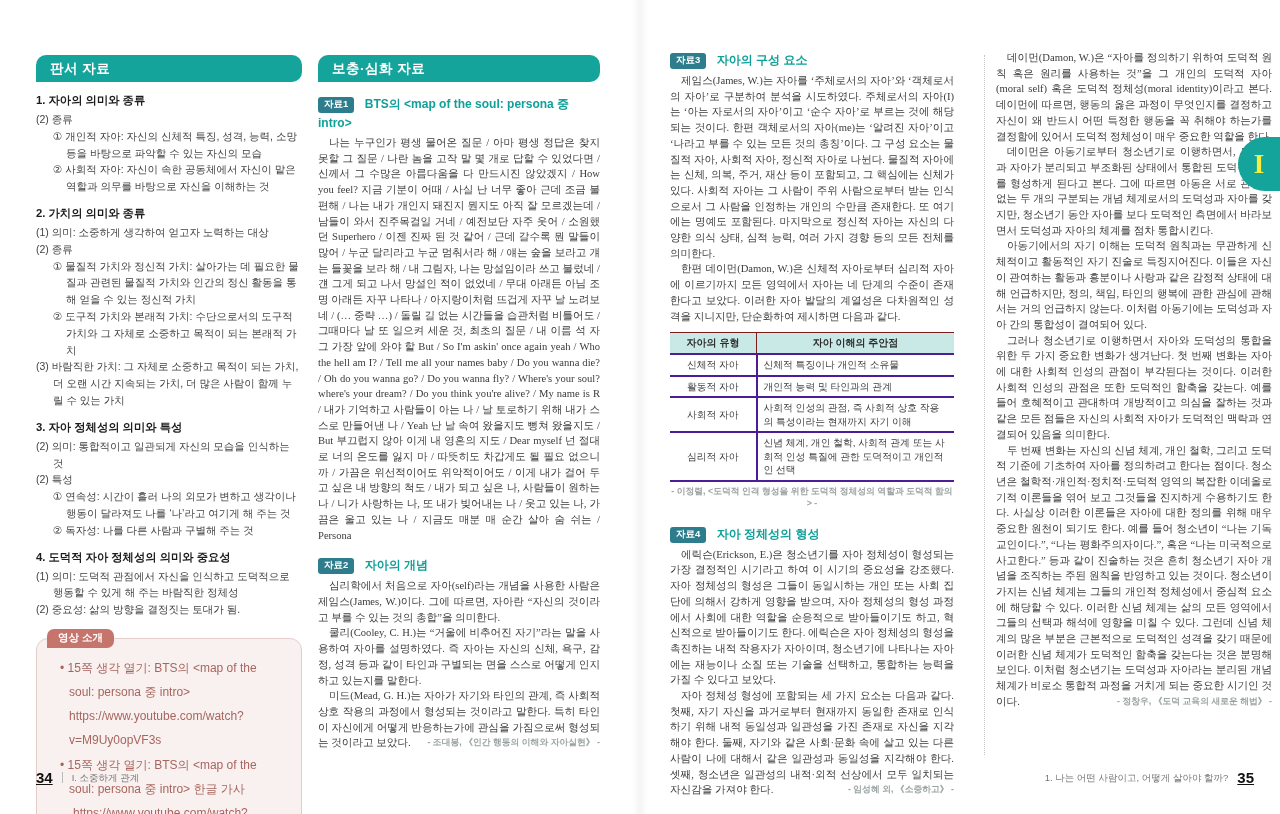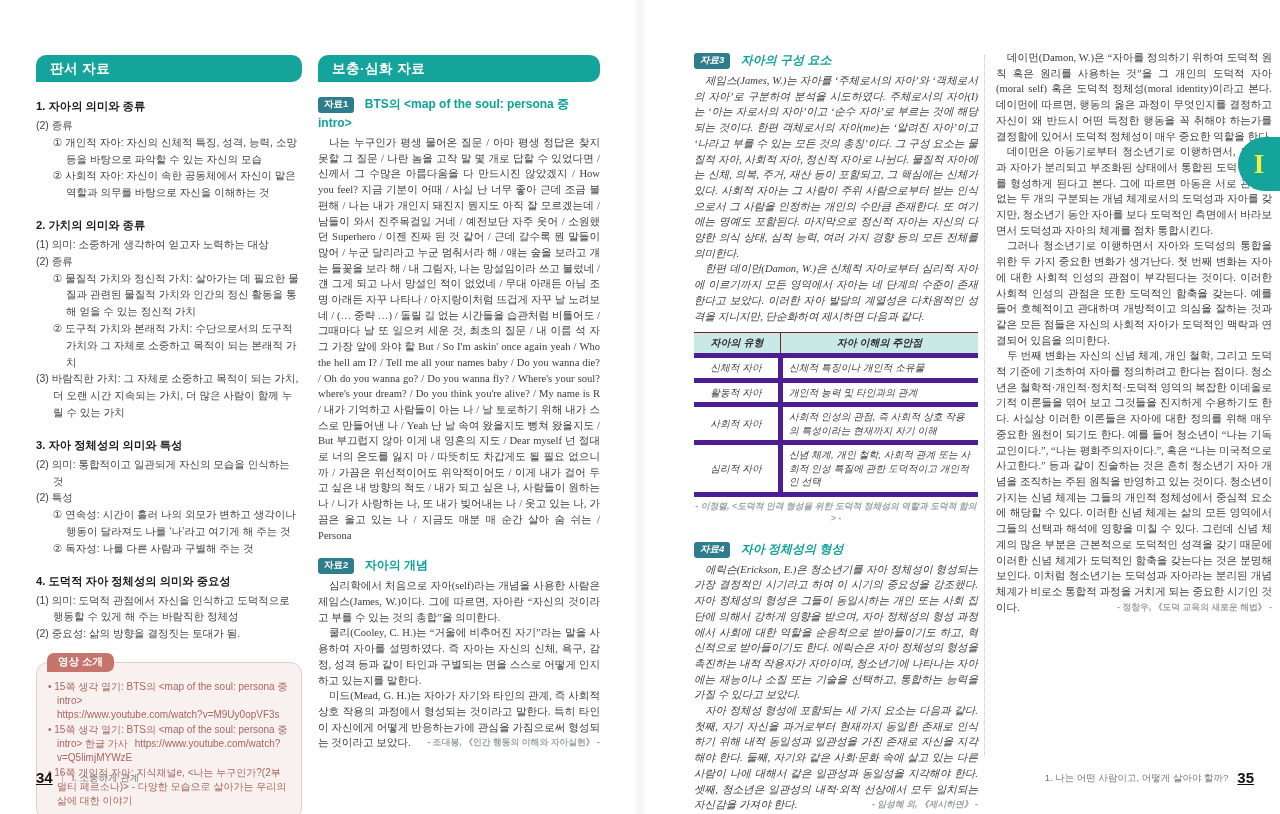--- a/index.html
+++ b/index.html
@@ -8,56 +8,56 @@
           font-family:"Liberation Sans","DejaVu Sans",sans-serif;color:#3d3d3d;}
   
   .gutter{position:absolute;left:632px;top:0;width:16px;height:814px;
           background:linear-gradient(to right,rgba(0,0,0,0),rgba(0,0,0,0.045),rgba(0,0,0,0));}
   
   .dotted-div{position:absolute;left:984px;top:55px;height:700px;width:0;border-left:1px dotted #c3c3c3;}
   
   .col{position:absolute;top:55px;}
   .c1{left:36px;width:266px;}
   .c2{left:318px;width:282px;}
-  .c3{left:694px;width:284px;top:50px;font-style:italic;}
+  .c3{left:670px;width:284px;top:50px;}
   .c4{left:996px;width:276px;top:50px;}
   
   .bar{height:27px;line-height:27px;background:#14a49b;color:#fff;font-weight:bold;
        font-size:13.5px;padding-left:14px;border-radius:10px 10px 10px 0;letter-spacing:.5px;}
   
-  .bsec{margin-top:17px;}
+  .bsec{margin-top:11px;}
   .bsec h3{margin:0 0 3px 0;font-size:11.3px;color:#1c1c1c;}
   .bline{margin:0;font-size:10.5px;line-height:16.8px;color:#424242;}
   .lv1{padding-left:17px;text-indent:-17px;}
   .lv2{margin-left:17px;padding-left:13px;text-indent:-13px;}
   
   .vbox{position:relative;margin-top:20px;background:#f9f1ef;border:1px solid #e3cdc9;
         border-radius:12px;padding:16px 11px 10px 11px;}
   .vtab{position:absolute;top:-10px;left:10px;background:#c5756c;color:#fff;font-size:10.5px;
         font-weight:bold;padding:2px 11px 3px;border-radius:7px 7px 7px 0;}
-  .vitem{font-size:10px;line-height:14px;color:#a8655f;padding-left:9px;text-indent:-9px;margin:1px 0;}
+  .vitem{font-size:12px;line-height:24px;color:#a8655f;padding-left:9px;text-indent:-9px;margin:1px 12px;}
   .vitem::before{content:"• ";}
   .vurl{display:block;text-indent:0;}
   .vurl.inline{display:inline;margin-left:4px;}
   
   .doc{margin-top:12px;}
   .dhead{margin:0 0 4px 0;}
   .badge{display:inline-block;background:#2d7d8d;color:#fff;font-size:9.5px;font-weight:bold;
          padding:1px 6px 2px;border-radius:3px;margin-right:6px;vertical-align:1px;}
   .dtitle{color:#0fa199;font-weight:bold;font-size:12px;}
   .bp{margin:0;font-family:"Liberation Serif","DejaVu Serif",serif;font-size:10.6px;
       line-height:15.7px;color:#3a3a3a;text-align:justify;text-indent:11px;}
   .cite{float:right;font-family:"Liberation Sans","DejaVu Sans",sans-serif;
         font-size:8.8px;color:#9aa3a3;font-weight:bold;text-indent:0;}
   .cite-c{text-align:center;font-size:8.8px;color:#9aa3a3;font-weight:bold;margin-top:4px;}
   
   table.self{width:100%;border-collapse:collapse;margin:8px 0 2px 0;}
   table.self th{background:#c9e9e6;color:#2c2c2c;font-size:10px;font-weight:bold;
         border:1px solid #7f1d1d;padding:3px 4px;}
-  table.self td{font-size:9.8px;line-height:13.5px;color:#3d3d3d;border:5px solid #4c1d95;padding:3px 6px;}
+  table.self td{font-size:9.8px;line-height:13.5px;color:#3d3d3d;border:2px solid #4c1d95;padding:3px 6px;}
   table.self td.t1{text-align:center;white-space:nowrap;}
   table.self th:first-child,table.self td:first-child{border-left:none;}
   table.self th:last-child,table.self td:last-child{border-right:none;}
   
   .side-tab{position:absolute;right:0;top:137px;width:42px;height:54px;background:#14a49b;
             border-radius:27px 0 0 27px;display:flex;align-items:center;justify-content:center;}
   .side-tab span{color:#f8ee3d;font-family:"Liberation Serif","DejaVu Serif",serif;
                  font-size:27px;font-weight:bold;}
   
   .footer{position:absolute;top:769px;font-size:9.5px;color:#777;}
@@ -186,29 +186,30 @@
     </div>
 
     <div class="doc" style="margin-top:16px;">
       <div class="dhead">
         <span class="badge">자료4</span>
         <span class="dtitle">자아 정체성의 형성</span>
       </div>
       <p class="bp">에릭슨(Erickson, E.)은 청소년기를 자아 정체성이 형성되는 가장 결정적인 시기라고 하여 이 시기의 중요성을 강조했다. 자아 정체성의 형성은 그들이 동일시하는 개인 또는 사회 집단에 의해서 강하게 영향을 받으며, 자아 정체성의 형성 과정에서 사회에 대한 역할을 순응적으로 받아들이기도 하고, 혁신적으로 받아들이기도 한다. 에릭슨은 자아 정체성의 형성을 촉진하는 내적 작용자가 자아이며, 청소년기에 나타나는 자아에는 재능이나 소질 또는 기술을 선택하고, 통합하는 능력을 가질 수 있다고 보았다.</p>
       <p class="bp">
         <span>자아 정체성 형성에 포함되는 세 가지 요소는 다음과 같다. 첫째, 자기 자신을 과거로부터 현재까지 동일한 존재로 인식하기 위해 내적 동일성과 일관성을 가진 존재로 자신을 지각해야 한다. 둘째, 자기와 같은 사회·문화 속에 살고 있는 다른 사람이 나에 대해서 같은 일관성과 동일성을 지각해야 한다. 셋째, 청소년은 일관성의 내적·외적 선상에서 모두 일치되는 자신감을 가져야 한다.</span>
-        <span class="cite">- 임성혜 외, 《제시하면》 -</span>
+        <span class="cite">- 임성혜 외, 《소중하고》 -</span>
       </p>
     </div>
   </div>
 
   <div class="col c4">
     <div class="doc" style="margin-top:0;">
       <p class="bp">데이먼(Damon, W.)은 “자아를 정의하기 위하여 도덕적 원칙 혹은 원리를 사용하는 것”을 그 개인의 도덕적 자아(moral self) 혹은 도덕적 정체성(moral identity)이라고 본다. 데이먼에 따르면, 행동의 옳은 과정이 무엇인지를 결정하고 자신이 왜 반드시 어떤 특정한 행동을 꼭 취해야 하는가를 결정함에 있어서 도덕적 정체성이 매우 중요한 역할을 한다.</p>
       <p class="bp">데이먼은 아동기로부터 청소년기로 이행하면서, 도덕성과 자아가 분리되고 부조화된 상태에서 통합된 도덕적 자아를 형성하게 된다고 본다. 그에 따르면 아동은 서로 관련이 없는 두 개의 구분되는 개념 체계로서의 도덕성과 자아를 갖지만, 청소년기 동안 자아를 보다 도덕적인 측면에서 바라보면서 도덕성과 자아의 체계를 점차 통합시킨다.</p>
+      <p class="bp">아동기에서의 자기 이해는 도덕적 원칙과는 무관하게 신체적이고 활동적인 자기 진술로 특징지어진다. 이들은 자신이 관여하는 활동과 흥분이나 사랑과 같은 감정적 상태에 대해 언급하지만, 정의, 책임, 타인의 행복에 관한 관심에 관해서는 거의 언급하지 않는다. 이처럼 아동기에는 도덕성과 자아 간의 통합성이 결여되어 있다.</p>
       <p class="bp">그러나 청소년기로 이행하면서 자아와 도덕성의 통합을 위한 두 가지 중요한 변화가 생겨난다. 첫 번째 변화는 자아에 대한 사회적 인성의 관점이 부각된다는 것이다. 이러한 사회적 인성의 관점은 또한 도덕적인 함축을 갖는다. 예를 들어 호혜적이고 관대하며 개방적이고 의심을 잘하는 것과 같은 모든 점들은 자신의 사회적 자아가 도덕적인 맥락과 연결되어 있음을 의미한다.</p>
       <p class="bp">
         <span>두 번째 변화는 자신의 신념 체계, 개인 철학, 그리고 도덕적 기준에 기초하여 자아를 정의하려고 한다는 점이다. 청소년은 철학적·개인적·정치적·도덕적 영역의 복잡한 이데올로기적 이론들을 엮어 보고 그것들을 진지하게 수용하기도 한다. 사실상 이러한 이론들은 자아에 대한 정의를 위해 매우 중요한 원천이 되기도 한다. 예를 들어 청소년이 “나는 기독교인이다.”, “나는 평화주의자이다.”, 혹은 “나는 미국적으로 사고한다.” 등과 같이 진술하는 것은 흔히 청소년기 자아 개념을 조직하는 주된 원칙을 반영하고 있는 것이다. 청소년이 가지는 신념 체계는 그들의 개인적 정체성에서 중심적 요소에 해당할 수 있다. 이러한 신념 체계는 삶의 모든 영역에서 그들의 선택과 해석에 영향을 미칠 수 있다. 그런데 신념 체계의 많은 부분은 근본적으로 도덕적인 성격을 갖기 때문에 이러한 신념 체계가 도덕적인 함축을 갖는다는 것은 분명해 보인다. 이처럼 청소년기는 도덕성과 자아라는 분리된 개념 체계가 비로소 통합적 과정을 거치게 되는 중요한 시기인 것이다.</span>
         <span class="cite">- 정창우, 《도덕 교육의 새로운 해법》 -</span>
       </p>
     </div>
   </div>
 
   <div class="side-tab">
     <span>I</span>

